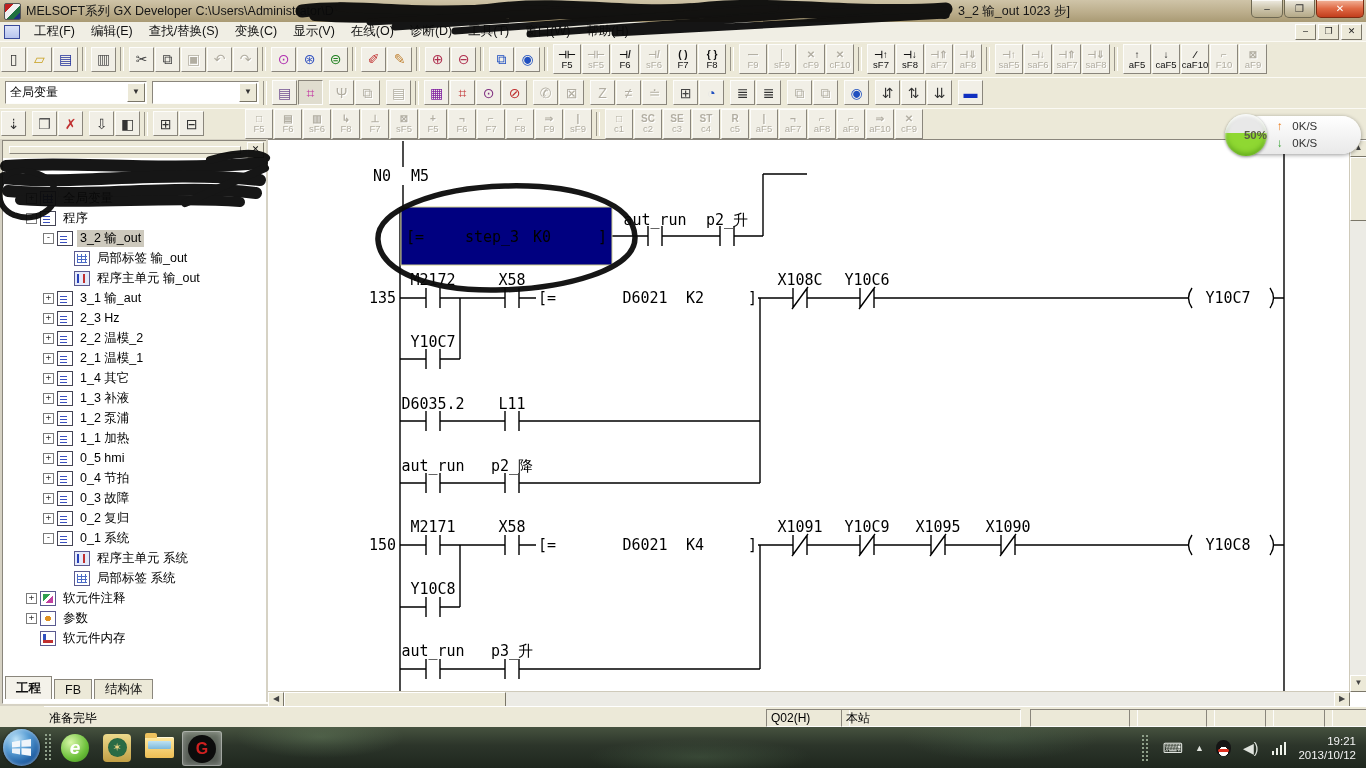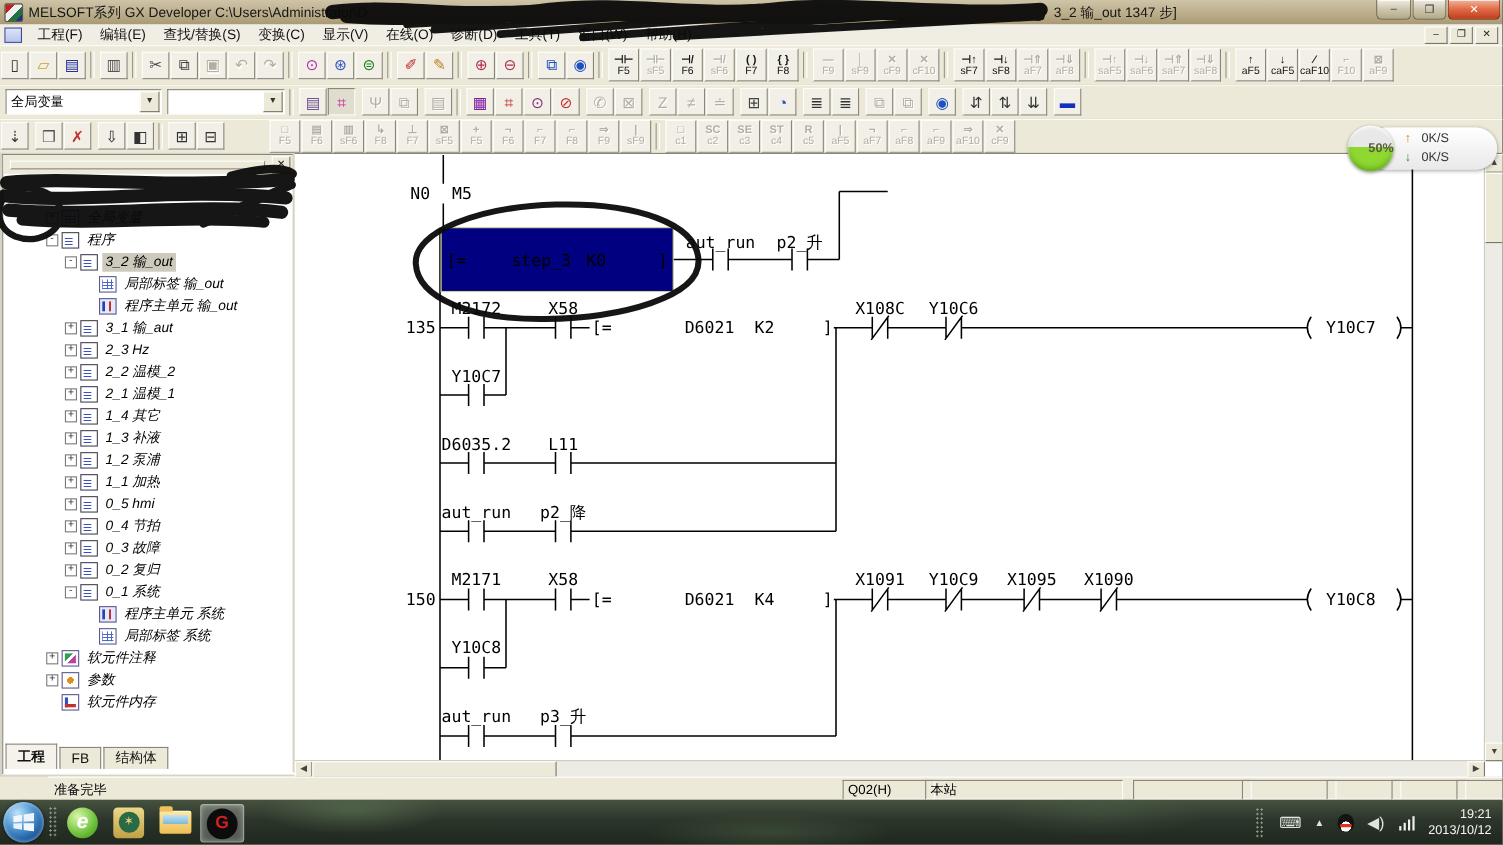--- a/index.html
+++ b/index.html
@@ -56,21 +56,21 @@
     border-color:#fff #7a7668 #7a7668 #fff;font-size:8px;text-align:center;line-height:16px;color:#333;flex:none;}
 
   
   .workspace{position:absolute;left:0;top:139px;width:1366px;height:567px;background:#d6d2c4;}
   .tree-panel{position:absolute;left:2px;top:1px;width:264px;height:562px;background:#fff;
     border:1px solid;border-color:#8a867c #fdfdfb #fdfdfb #8a867c;}
   .tree-head{position:absolute;left:0;top:0;width:100%;height:17px;background:#ece9d8;display:flex;align-items:center;}
   .tree-grip{flex:1;height:6px;margin:0 6px;border:1px solid;border-color:#fff #8a867c #8a867c #fff;background:#ece9d8;}
   .tree-close{width:15px;height:14px;margin-right:3px;background:#ece9d8;border:1px solid;flex:none;
     border-color:#fff #7a7668 #7a7668 #fff;font-size:9px;line-height:12px;text-align:center;color:#111;}
-  .tree-list{position:absolute;left:16px;top:47px;width:100%;font-style:italic;}
+  .tree-list{position:absolute;left:0;top:47px;width:100%;}
   .trow{height:20px;display:flex;align-items:center;white-space:nowrap;}
   .expbox{width:9px;height:9px;flex:none;border:1px solid #7a7a7a;background:#fff;color:#333;
     font-size:9px;line-height:7px;text-align:center;margin-right:3px;font-family:"DejaVu Sans Mono",monospace;}
   .expsp{width:14px;flex:none;}
   .ticon{width:14px;height:13px;flex:none;margin-right:4px;border:1px solid #5a5a90;background:#fff;position:relative;}
   .ticon::after{content:"";position:absolute;inset:2px;}
   .ti-table::after{background:repeating-linear-gradient(0deg,#4a6ac8 0 1px,transparent 1px 3px),
                               repeating-linear-gradient(90deg,#4a6ac8 0 1px,transparent 1px 4px);}
   .ti-prog{border-color:#445;}
   .ti-prog::after{background:repeating-linear-gradient(0deg,#3a50c0 0 1px,transparent 1px 3px);right:5px;}
@@ -162,21 +162,21 @@
   .scribbles{position:absolute;left:0;top:0;width:1366px;height:768px;z-index:60;pointer-events:none;}
 </style>
 </head>
 <body>
 
 <div id="screen">
 
   <div class="titlebar">
     <div class="appicon"></div>
     <span class="title-text">MELSOFT系列 GX Developer C:\Users\Administrator\D</span>
-    <span class="title-text right">3_2 输_out   1347 步]</span>
+    <span class="title-text right">3_2 输_out   1023 步]</span>
     <div class="winbtns">
       <div class="wbtn min">–</div>
       <div class="wbtn max">❐</div>
       <div class="wbtn close">✕</div>
     </div>
   </div>
 
   <div class="menubar">
     <div class="mdi-icon"></div>
     <span id="menuitems" style="display:flex;">

